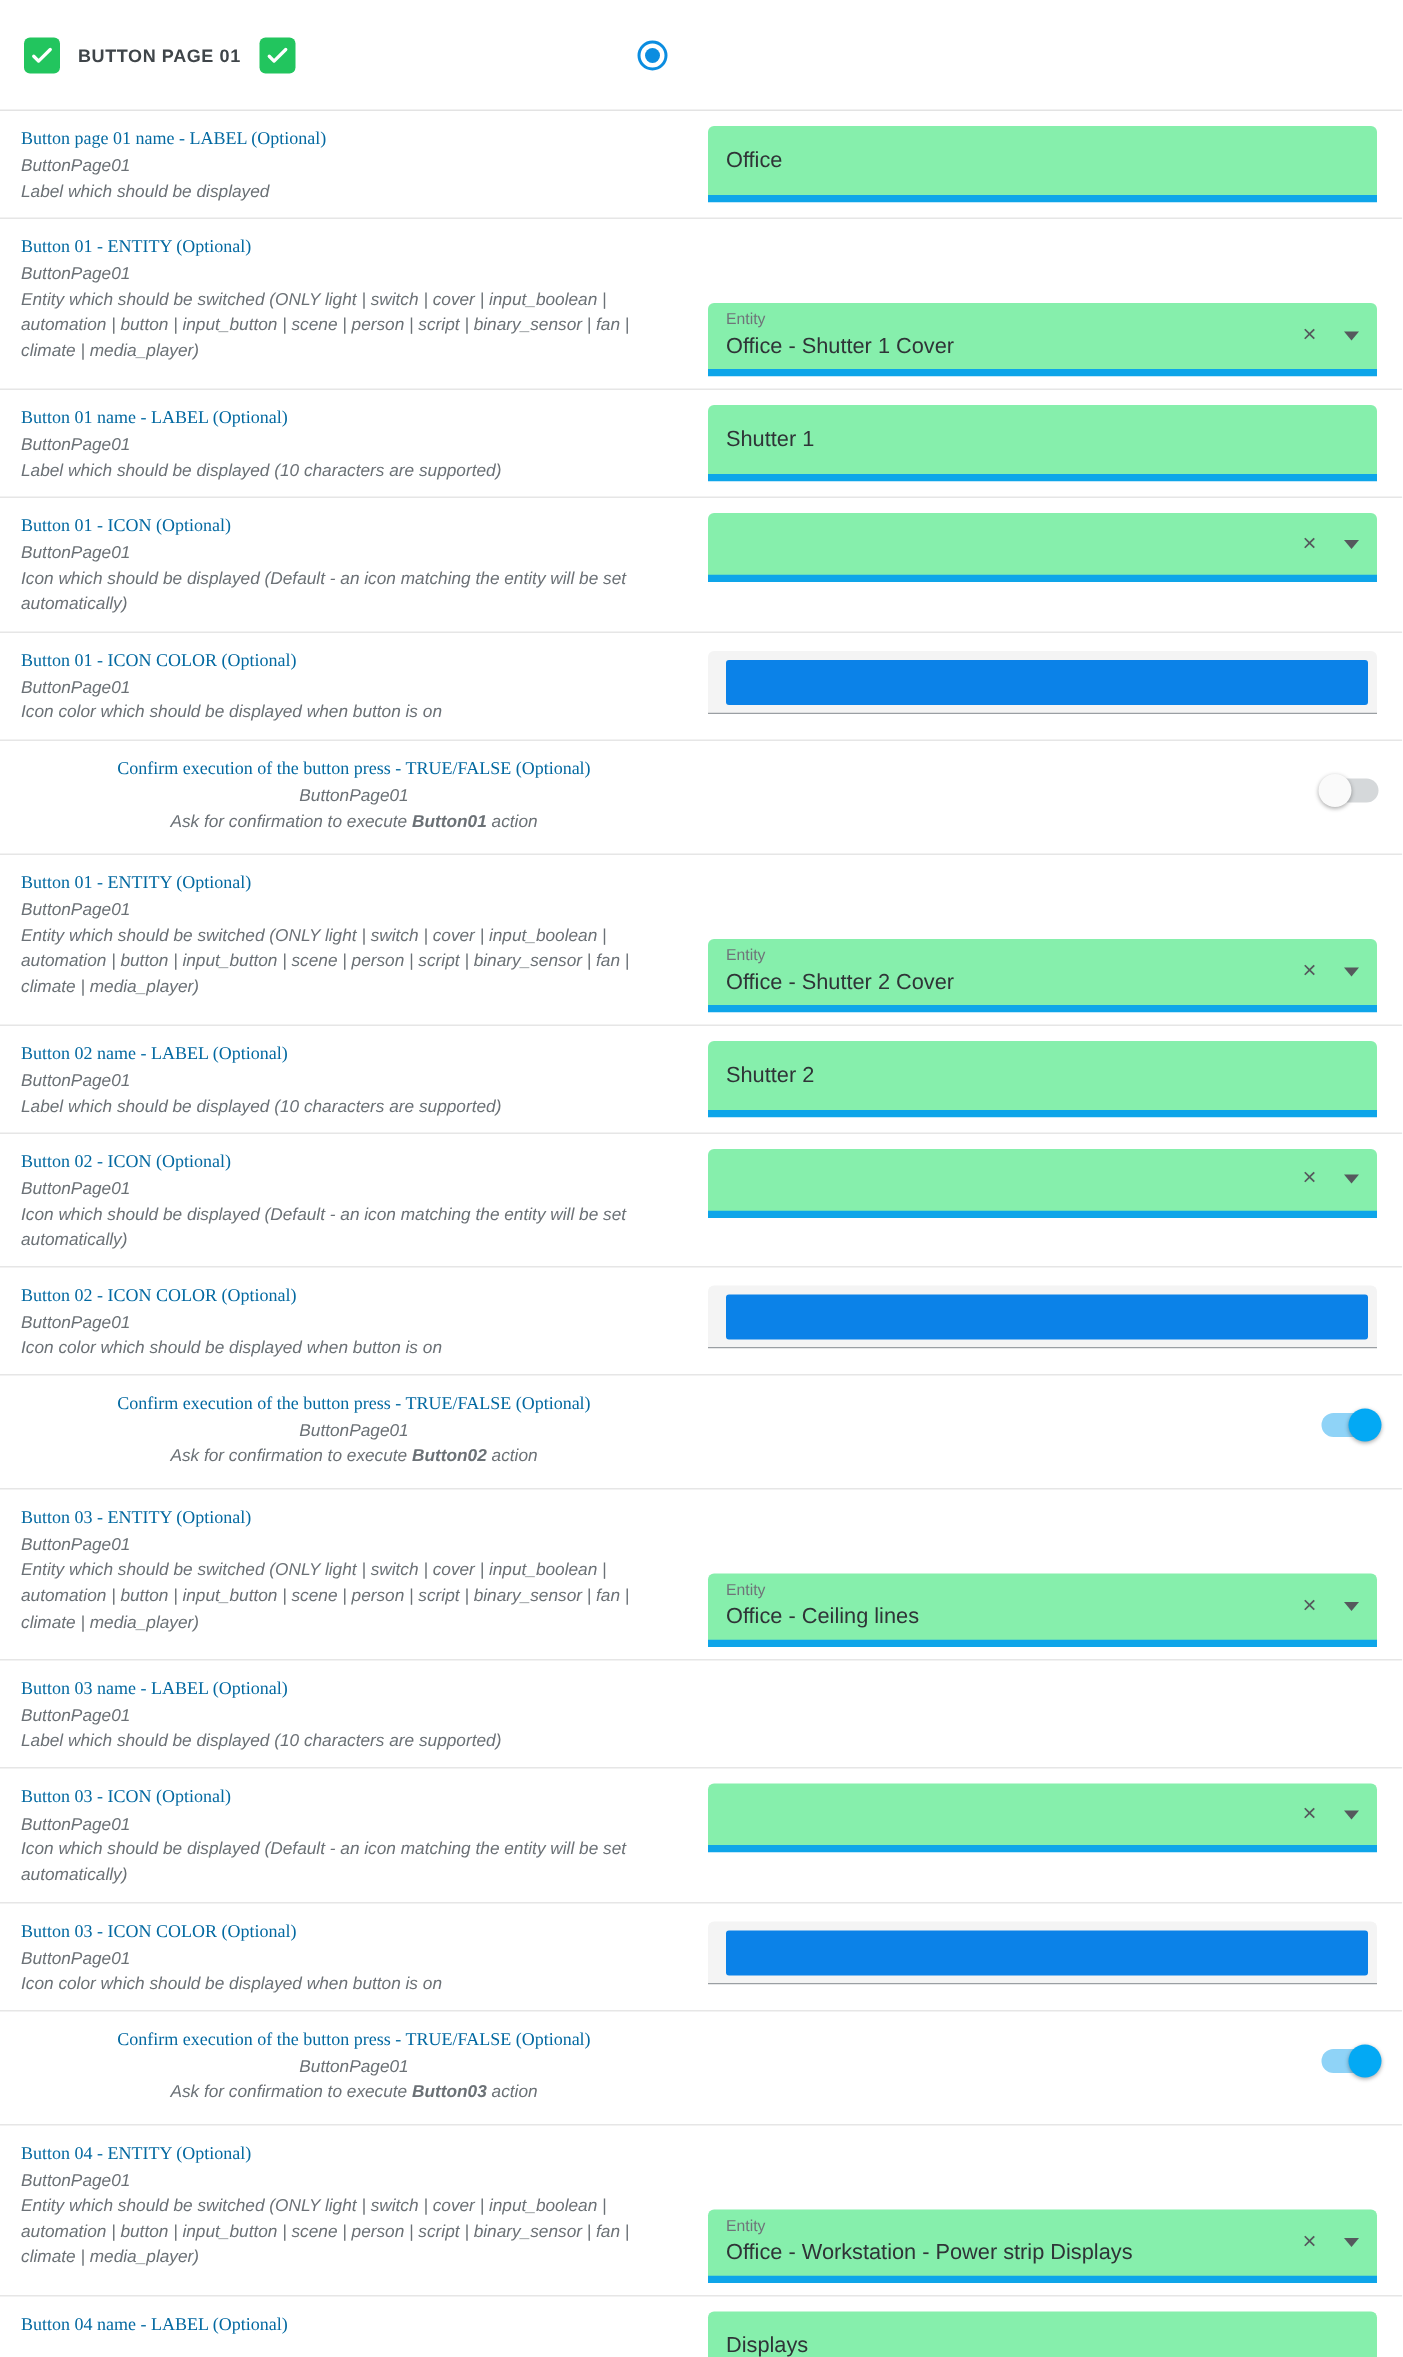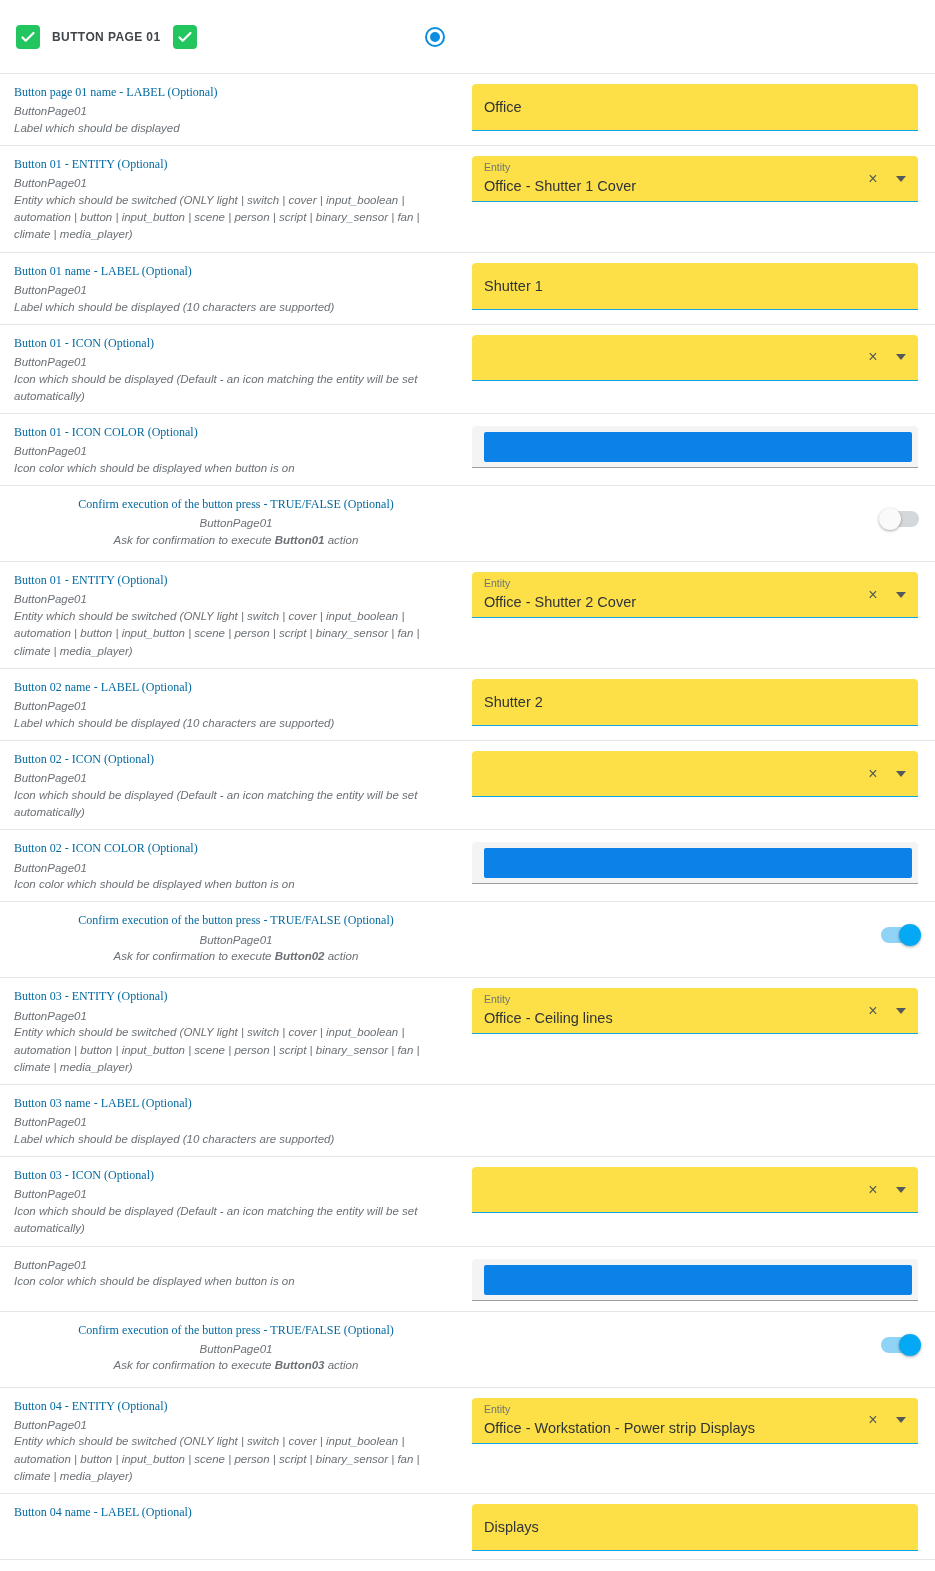--- a/index.html
+++ b/index.html
@@ -92,30 +92,30 @@
     font-size: 11.5px;
     font-style: italic;
     color: #6b7176;
     line-height: 1.5;
   }
   .label-desc b { font-weight: bold; font-style: italic; }
 
   
   .field {
     width: 446px;
-    background: #fde047;
-    border-bottom: 1px solid #0ea5e9;
+    background: #86efac;
+    border-bottom: 5px solid #0ea5e9;
     border-radius: 4px 4px 0 0;
     min-height: 46px;
     display: flex;
     align-items: center;
     padding: 0 12px;
     position: relative;
   }
-  .field.with-label { padding-top: 14px; align-items: flex-end; }
+  .field.with-label { padding-top: 14px; align-items: flex-end; margin-top: 46px; }
   .field-floating-label {
     position: absolute;
     top: 5px; left: 12px;
     font-size: 10.5px;
     color: #6f7479;
   }
   .field-value {
     font-size: 14.5px;
     color: #2f3437;
     line-height: 46px;
@@ -425,20 +425,21 @@
               </span>
               <span class="icon-btn">
                 <span class="caret"></span>
               </span>
             </div>
           </div>
         </div>
       </div>
       <div class="row">
         <div class="row-left">
+          <div class="label-main">Button 03 - ICON COLOR (Optional)</div>
           <div class="label-sub">ButtonPage01</div>
           <div class="label-desc">Icon color which should be displayed when button is on</div>
         </div>
         <div class="row-right">
           <div class="color-field">
             <div class="color-swatch" style="background: rgb(11, 130, 232);"></div>
           </div>
         </div>
       </div>
       <div class="row toggle-row">

